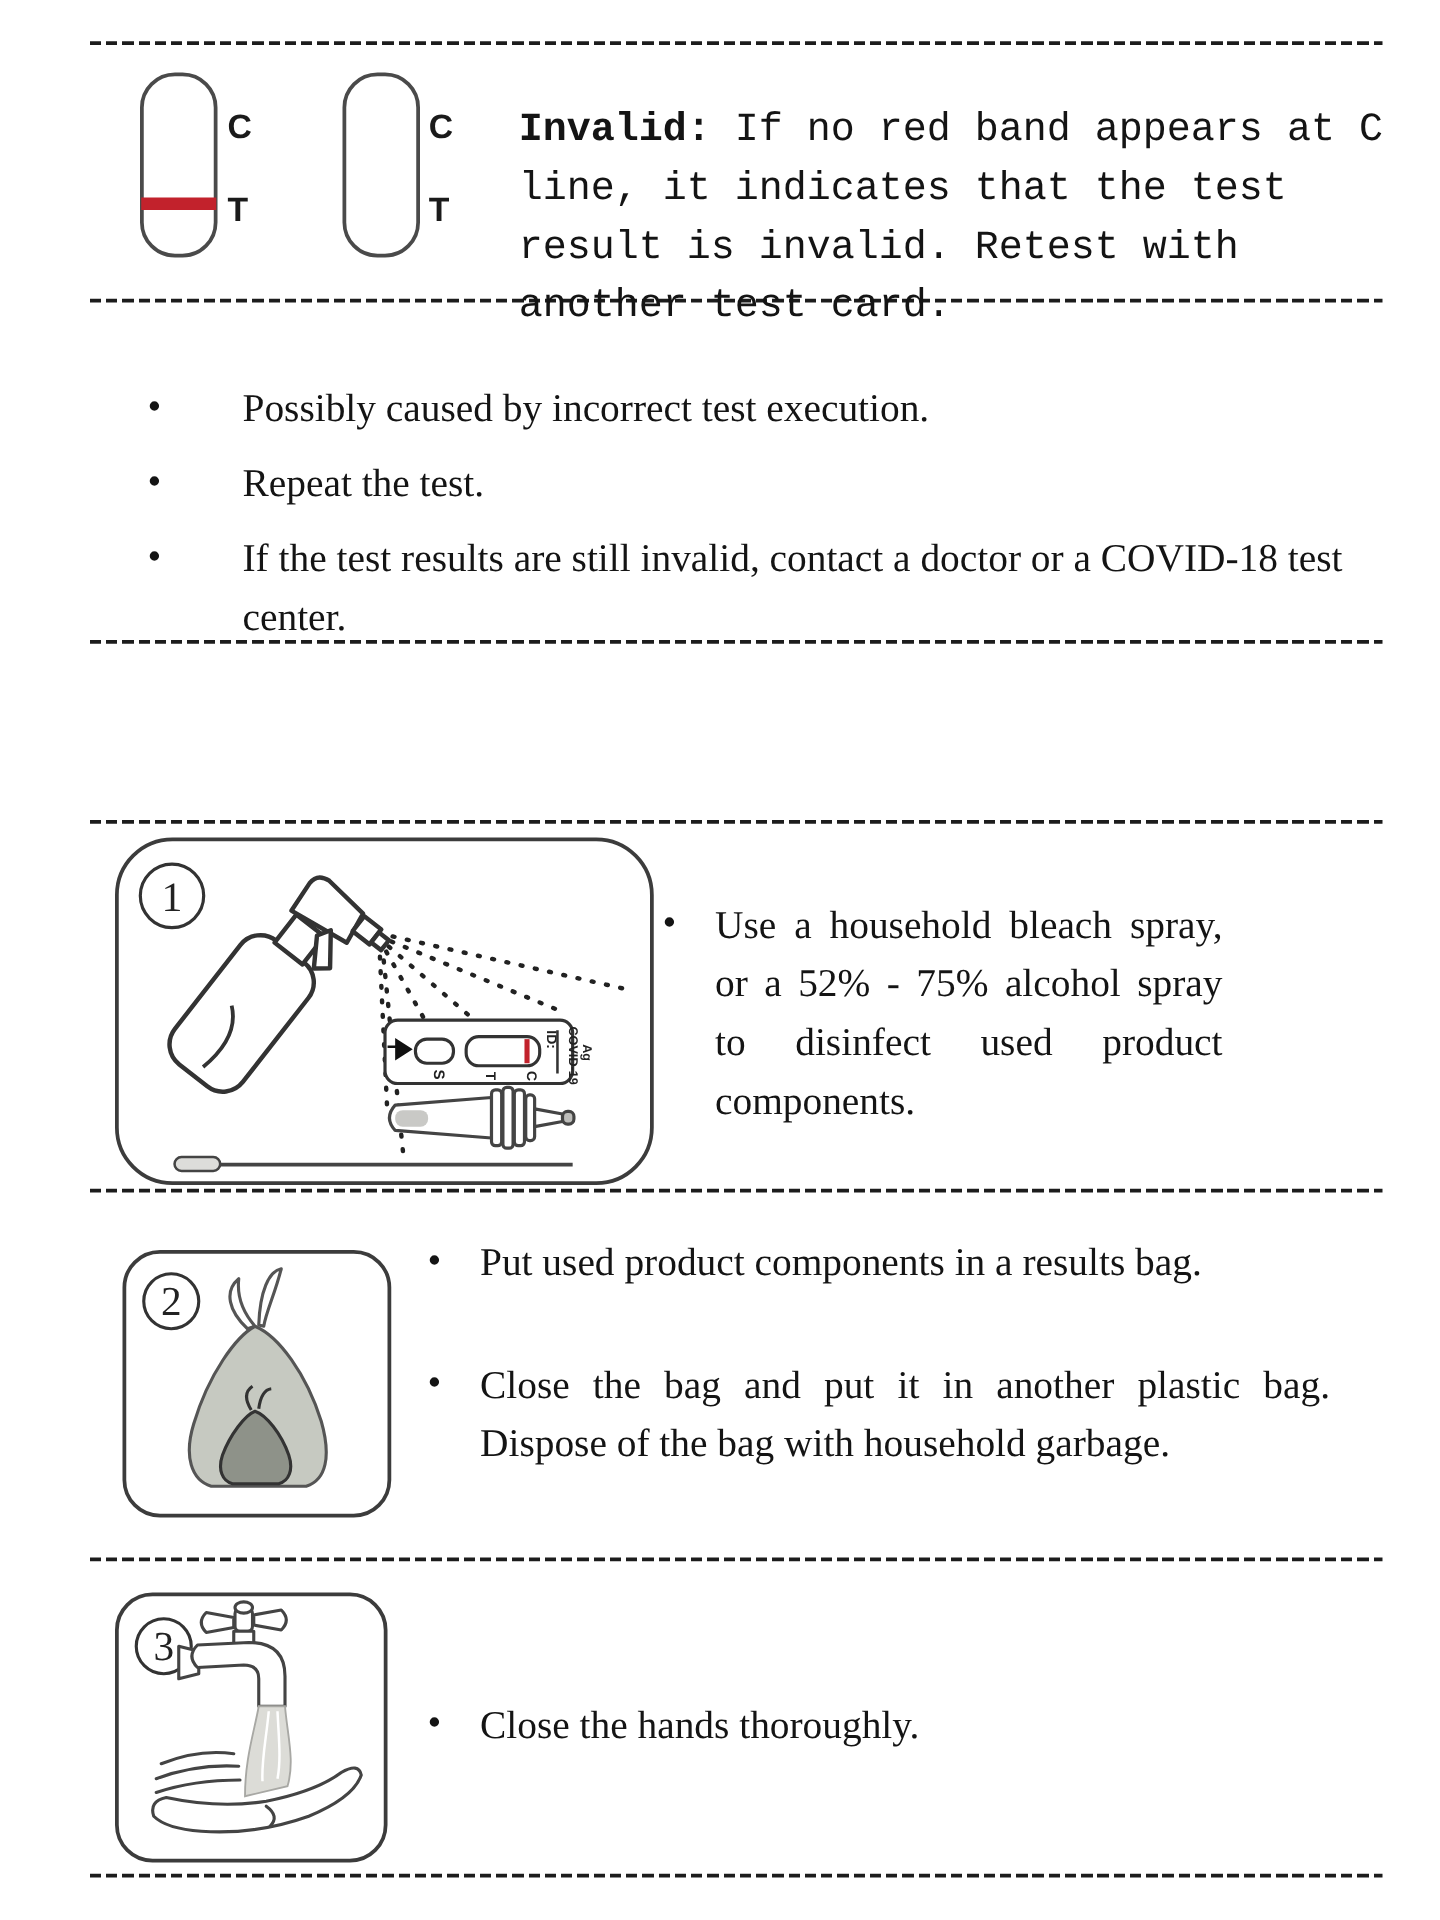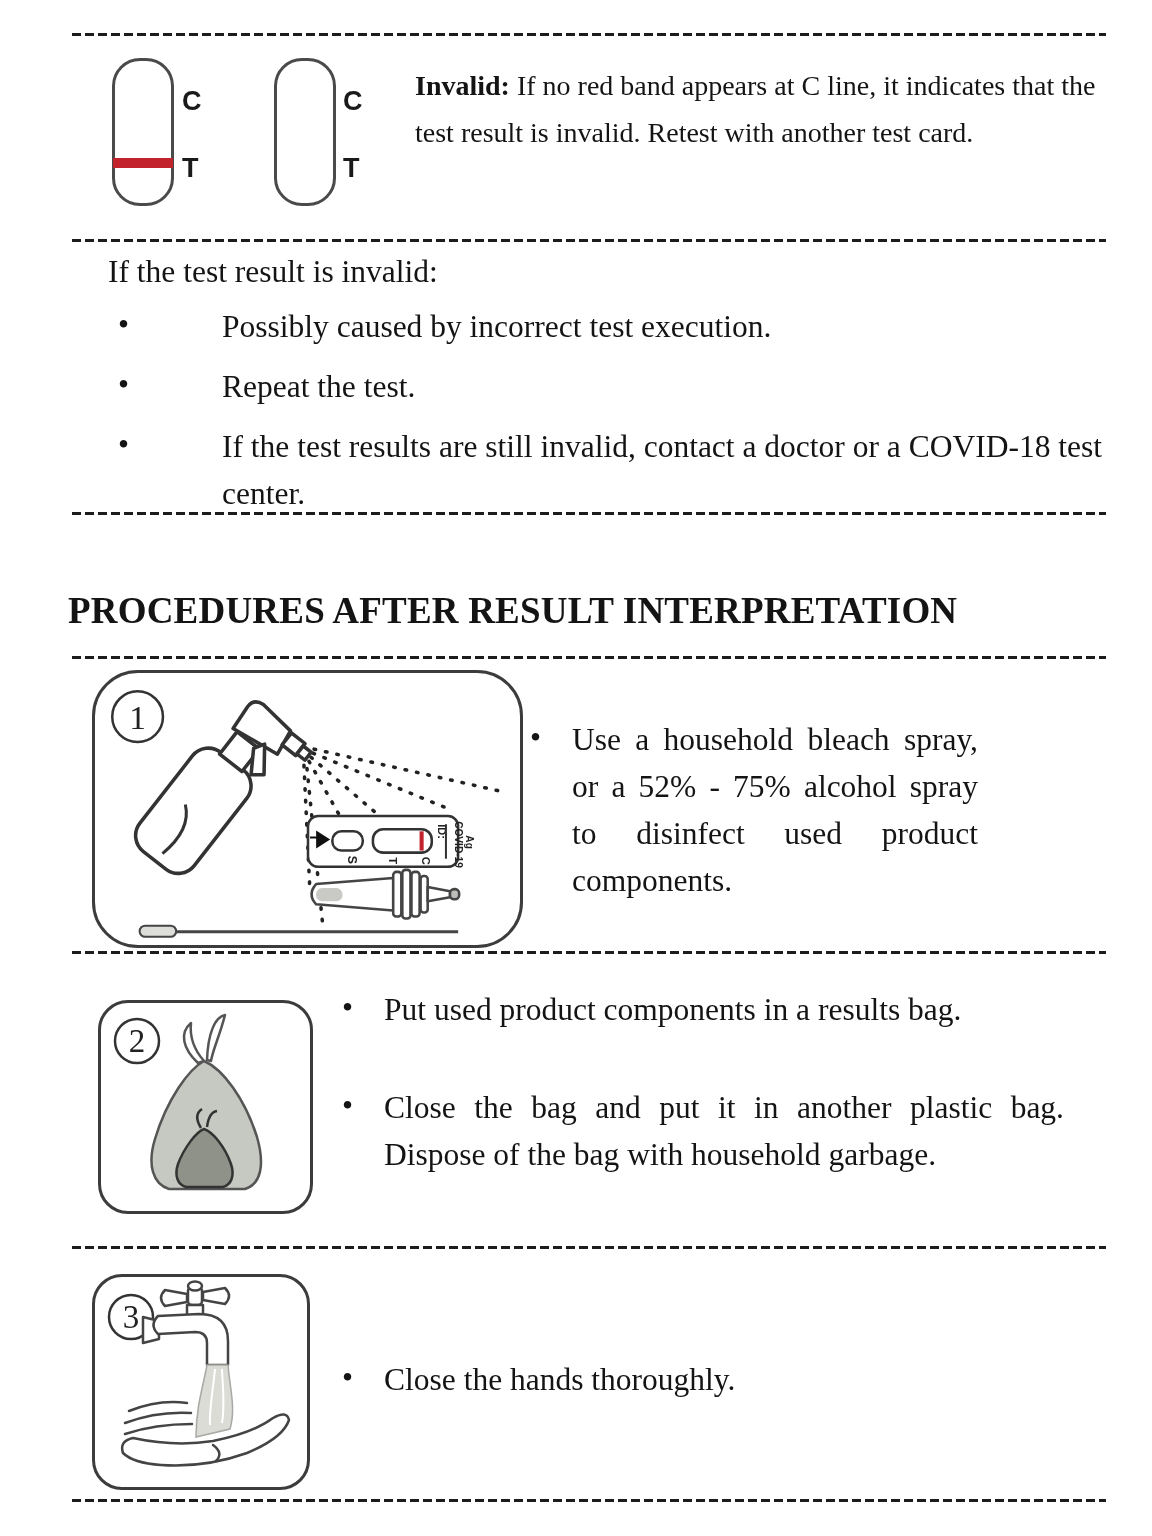--- a/index.html
+++ b/index.html
@@ -14,28 +14,28 @@
   
   .cassette {
     position:absolute; width:56px; height:142px; background:#fff;
     border:3.5px solid #4a4a4a; border-radius:28px;
   }
   .t-band { position:absolute; left:-2px; right:-2px; top:97px; height:10px; background:#c2222c; }
   .ct-label {
     position:absolute; font-family:"Liberation Sans",sans-serif; font-weight:bold;
     font-size:27px; color:#1a1a1a; line-height:1;
   }
-  .invalid-text { position:absolute; left:415px; top:62px; width:697px; font-size:28px; line-height:47px; }
+  .invalid-text { position:absolute; left:415px; top:80px; width:697px; font-size:32px; line-height:47px;font-family:Liberation Mono, monospace; }
   .bold { font-weight:bold; }
 
   .intro { position:absolute; left:108px; top:248px; font-size:31.5px; line-height:47px; }
   .bullet-row { position:absolute; font-size:31.5px; line-height:47px; }
   .bullet-row .dot { position:absolute; left:0; top:-2px; }
   .bullet-row .li-text { display:block; }
-  .indent-wide { margin-left:104px; }
+  .indent-wide { margin-left:76px; }
   .indent-narrow { margin-left:42px; }
   .justify { text-align:justify; }
 
   .heading { position:absolute; left:68px; top:589px; font-size:37px; font-weight:bold; letter-spacing:0.2px; white-space:nowrap; }
 
   .ill-box { position:absolute; background:#fff; border:3px solid #3c3c3c; }
   .box1 { left:92px;  top:670px;  width:425px; height:272px; border-radius:46px; }
   .box2 { left:98px;  top:1000px; width:209px; height:208px; border-radius:30px; }
   .box3 { left:92px;  top:1274px; width:212px; height:210px; border-radius:30px; }
   .ill-box svg { display:block; width:100%; height:100%; }
@@ -65,36 +65,34 @@
 
     <div class="cassette" style="left:274px; top:58px"></div>
     <span class="ct-label" style="left:343px; top:88px">C</span>
     <span class="ct-label" style="left:343px; top:155px">T</span>
   </div>
 
   <div class="invalid-text">
     <span class="bold">Invalid:</span><span> If no red band appears at C line, it indicates that the test result is invalid. Retest with another test card.</span>
   </div>
 
-  <div class="intro">If the test result is invalid:</div>
 
   <div class="bullet-row" style="left:118px; top:303px; width:990px;">
     <span class="dot">•</span>
     <span class="li-text indent-wide">Possibly caused by incorrect test execution.</span>
   </div>
   <div class="bullet-row" style="left:118px; top:363px; width:990px;">
     <span class="dot">•</span>
     <span class="li-text indent-wide">Repeat the test.</span>
   </div>
   <div class="bullet-row" style="left:118px; top:423px; width:990px;">
     <span class="dot">•</span>
     <span class="li-text indent-wide">If the test results are still invalid, contact a doctor or a COVID-18 test center.</span>
   </div>
 
-  <div class="heading">PROCEDURES AFTER RESULT INTERPRETATION</div>
 
   <div class="ill-box box1">
     <svg viewBox="0 0 419 266">
       <g>
         <circle cx="42" cy="42" r="25" fill="#fff" stroke="#333" stroke-width="2.5"></circle>
         <text class="num-text" x="42" y="54" text-anchor="middle" fill="#222">1</text>
       </g>
 
       <g stroke="#222" stroke-width="3.5" stroke-dasharray="1.5 10" stroke-linecap="round" fill="none">
         <line x1="216" y1="74" x2="402" y2="116"></line>

